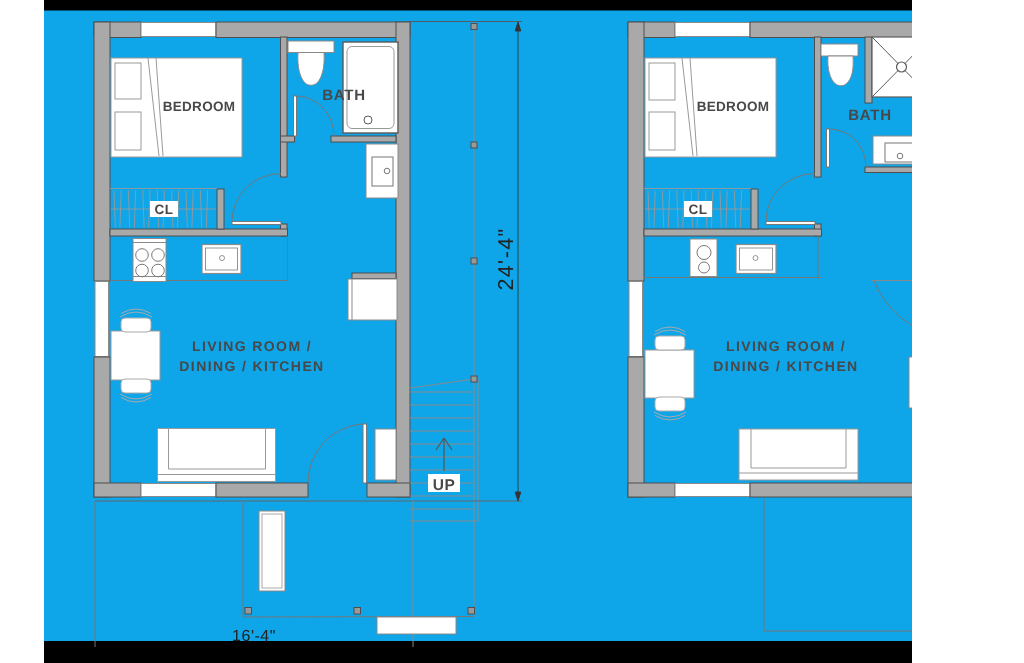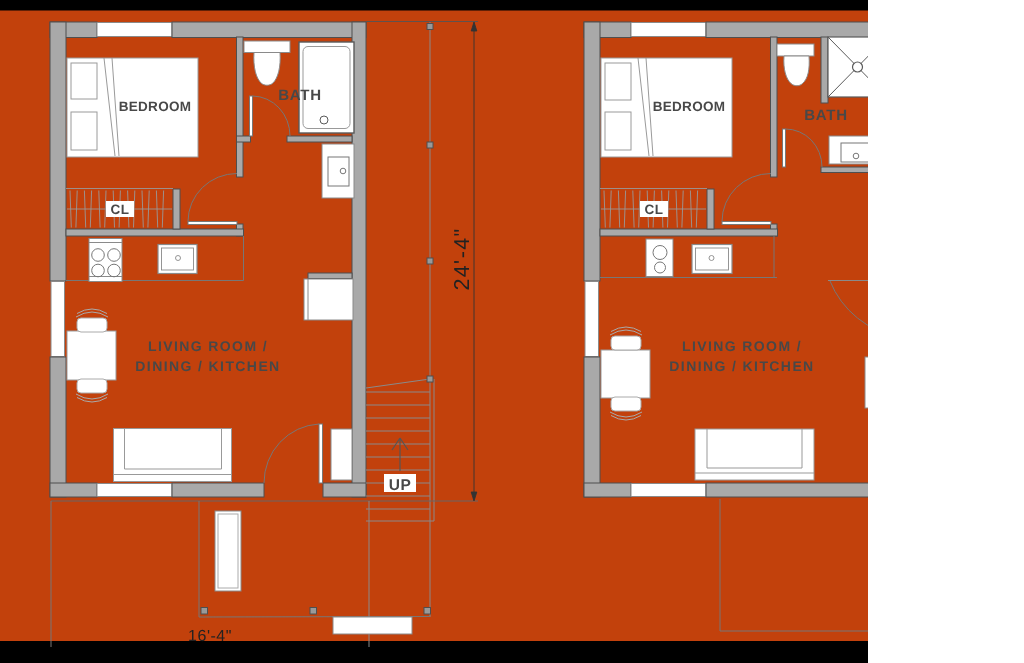--- a/index.html
+++ b/index.html
@@ -1,16 +1,16 @@
 <!DOCTYPE html>
 <html><head>
 <meta charset="utf-8">
 <style>
 html,body{margin:0;padding:0;background:#fff;}
-#canvas{position:relative;width:868px;height:663px;background:#c2410c;overflow:hidden;transform:translateZ(0);}
+#canvas{position:relative;width:868px;height:663px;background:#0ea5e9;overflow:hidden;transform:translateZ(0);margin-left:44px;}
 svg{display:block;}
 text{font-family:"Liberation Sans",sans-serif;text-rendering:geometricPrecision;}
 .lbl{font-weight:bold;fill:#484848;}
 </style>
 </head>
 <body>
 <div id="canvas">
 <svg width="1024" height="663" viewBox="0 0 1024 663">
 
 <rect x="0" y="0" width="1024" height="10.5" fill="#000"></rect>

